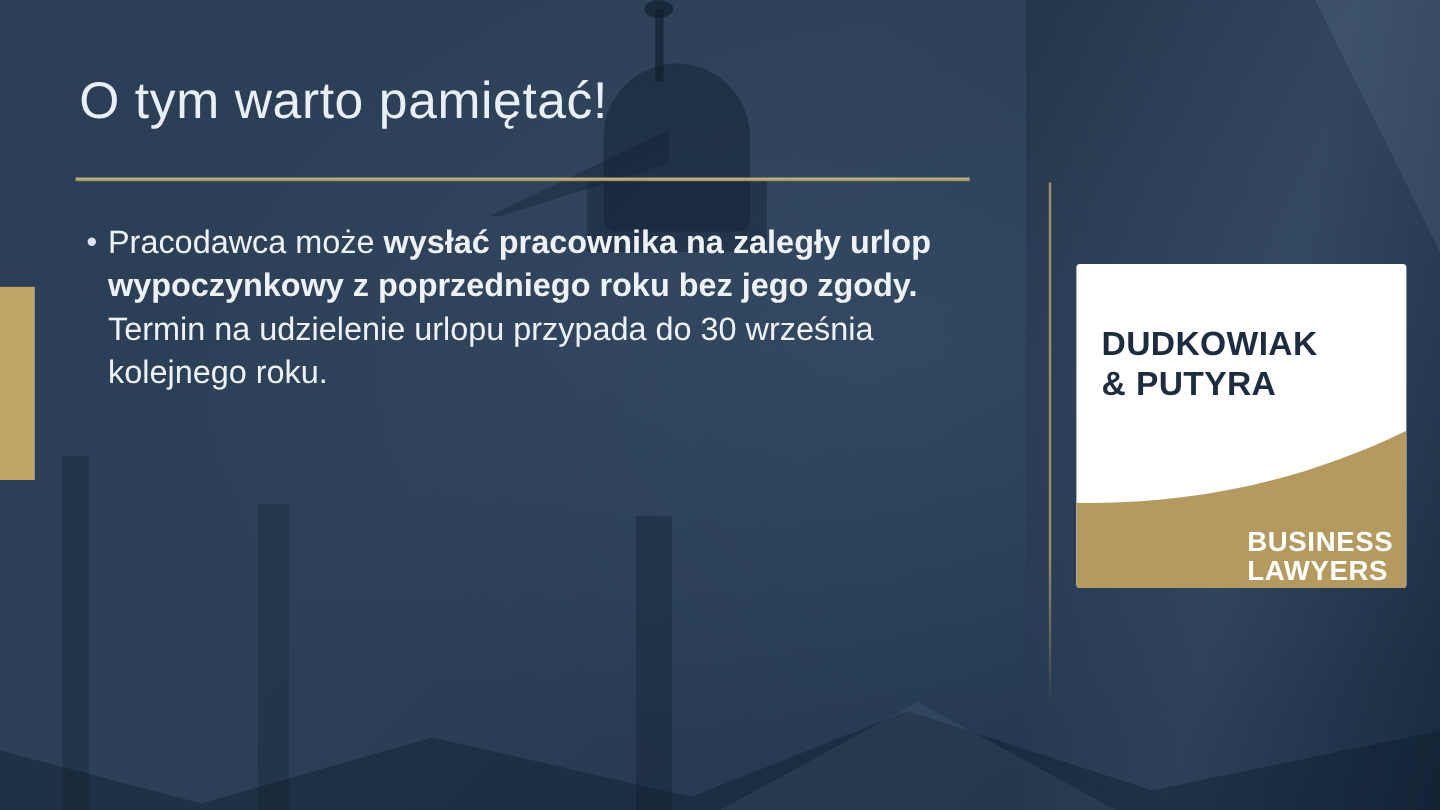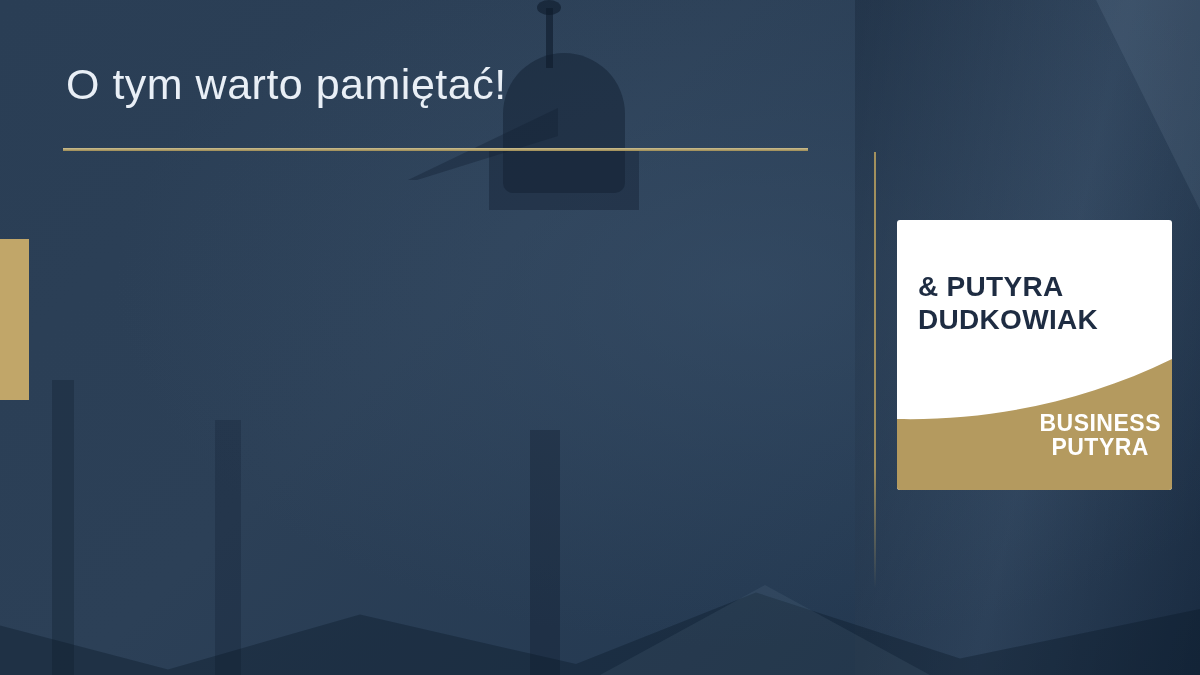--- a/index.html
+++ b/index.html
@@ -45,21 +45,21 @@
   .b { font-weight:700; }
 
   .v-divider { position:absolute; left:874px; top:152px; width:2px; height:436px;
            background:linear-gradient(to bottom, rgba(169,149,94,0.95) 0%, rgba(169,149,94,0.9) 72%, rgba(169,149,94,0) 100%); }
 
   .logo-card { position:absolute; left:897px; top:220px; width:275px; height:270px;
            background:#ffffff; border-radius:3px; overflow:hidden; }
   .logo-curve { position:absolute; left:0; top:0; width:100%; height:100%; }
   .logo-name { position:absolute; left:21px; top:50px; color:#1e2c42; font-weight:700;
            font-size:28px; line-height:33px; letter-spacing:0.3px; }
-  .logo-tagline { position:absolute; right:11px; bottom:31px; text-align:center; color:#ffffff;
+  .logo-tagline { position:absolute; right:11px; bottom:3px; text-align:left; color:#ffffff;
            font-weight:700; font-size:23px; line-height:24px; letter-spacing:0.5px; }
 </style>
 </head>
 <body>
 
 <div class="slide">
 
   <div class="bg-layer">
     <div class="facade-right"></div>
     <div class="light-tr"></div>
@@ -74,31 +74,34 @@
     <div class="roofline-bottom"></div>
     <div class="light-bc"></div>
   </div>
 
   <div class="left-accent"></div>
 
   <h1 class="title">O tym warto pamiętać!</h1>
   <div class="title-rule"></div>
 
   <ul class="bullets">
+    <li>
+      <span class="bullet-dot"></span><span>Pracodawca może </span><span class="b">wysłać pracownika na zaległy urlop wypoczynkowy z poprzedniego roku bez jego zgody.</span><span> Termin na udzielenie urlopu przypada do 30 września kolejnego roku.</span>
+    </li>
   </ul>
 
   <div class="v-divider"></div>
 
   <div class="logo-card">
     <svg class="logo-curve" viewBox="0 0 275 270" preserveAspectRatio="none">
       <path d="M0,199 C90,201 185,183 275,139 L275,270 L0,270 Z" fill="#b49a5f"></path>
     </svg>
     <div class="logo-name">
+      <div>DUDKOWIAK</div>
       <div>&amp; PUTYRA</div>
-      <div>DUDKOWIAK</div>
     </div>
     <div class="logo-tagline">
       <div>BUSINESS</div>
-      <div>PUTYRA</div>
+      <div>LAWYERS</div>
     </div>
   </div>
 
 </div>
 
 </body></html>

